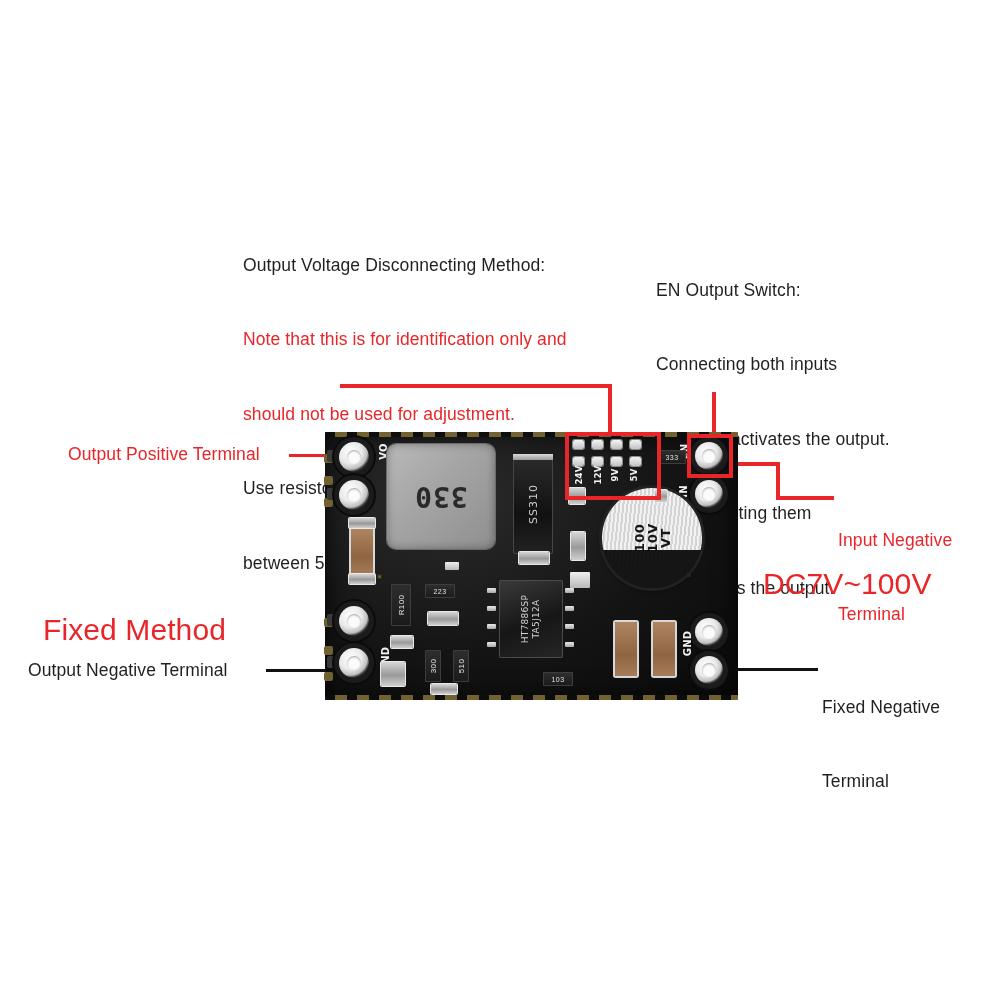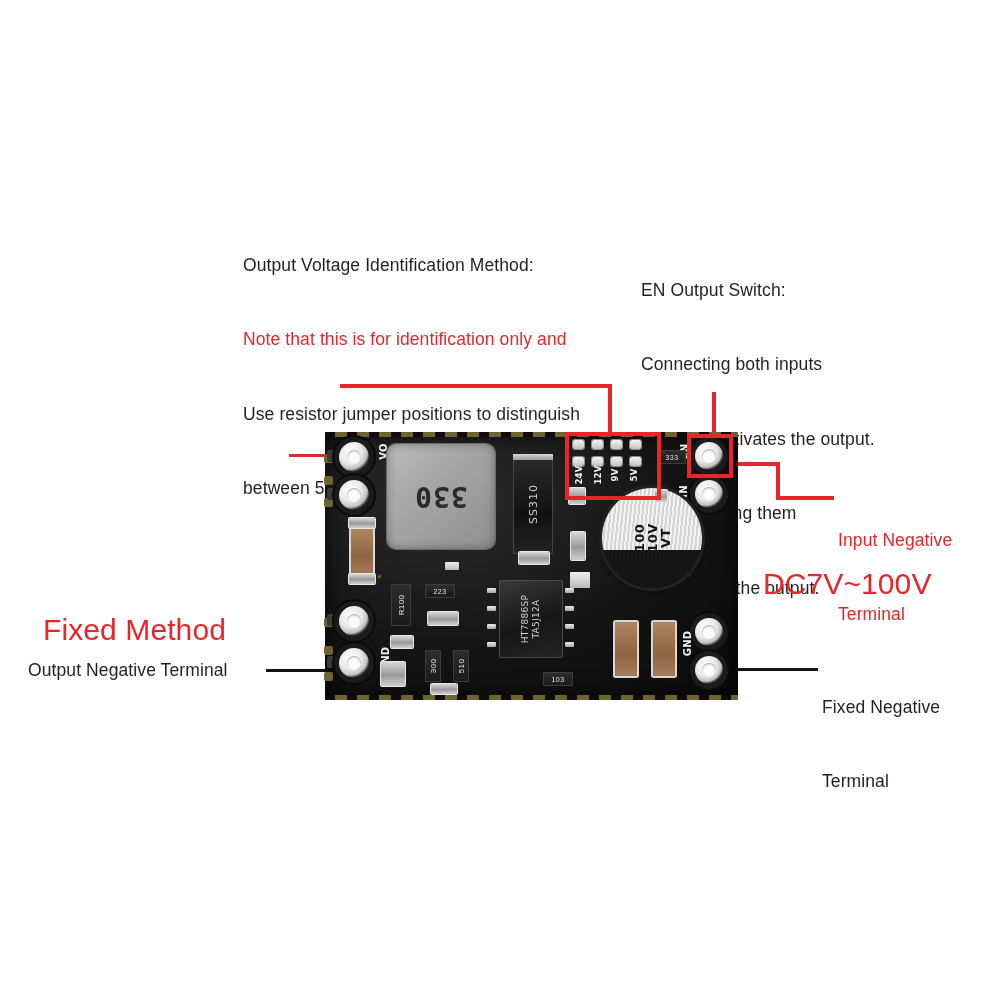--- a/index.html
+++ b/index.html
@@ -21,21 +21,21 @@
   .txt {
     position: absolute;
     white-space: pre;
     line-height: 1.42;
     letter-spacing: 0.1px;
   }
   .black { color: #231f20; }
   .red   { color: #e8262a; }
 
   .note-left  { left: 243px; top: 203px; font-size: 17.5px; }
-  .note-right { left: 641px; top: 228px; font-size: 17.5px; }
+  .note-right { left: 656px; top: 228px; font-size: 17.5px; }
 
   .lbl-out-pos { left: 68px;  top: 442px; font-size: 17.5px; }
   .lbl-in-pos  { left: 838px; top: 478px; font-size: 17.5px; }
   .lbl-out-neg { left: 28px;  top: 658px; font-size: 17.5px; }
   .lbl-in-neg  { left: 822px; top: 645px; font-size: 17.5px; }
 
   .big-left  { left: 43px;  top: 524px; font-size: 30px; line-height: 1.42; }
   .big-right { left: 763px; top: 563px; font-size: 30px; }
 
   
@@ -230,34 +230,36 @@
     position: absolute; width: 5px; height: 5px; border-radius: 50%;
     background: #6d5f34; box-shadow: inset 0 0 0 1px #2a2415;
   }
 </style>
 </head>
 <body>
 
 <div id="stage">
 
   <div class="txt note-left">
-    <div class="black">Output Voltage Identification Method:</div>
+    <div class="black">Output Voltage Disconnecting Method:</div>
     <div class="red">Note that this is for identification only and</div>
+    <div class="red">should not be used for adjustment.</div>
     <div class="black">Use resistor jumper positions to distinguish</div>
     <div class="black">between 5V/9V/12V/24V outputs.</div>
   </div>
 
   <div class="txt note-right">
     <div class="black">EN Output Switch:</div>
     <div class="black">Connecting both inputs</div>
     <div class="black"> together activates the output.</div>
     <div class="black">Disconnecting them</div>
     <div class="black">deactivates the output.</div>
   </div>
 
+  <div class="txt lbl-out-pos red">Output Positive Terminal</div>
   <div class="txt lbl-out-neg black">Output Negative Terminal</div>
 
   <div class="txt lbl-in-pos">
     <div class="red">Input Negative</div>
     <div class="red">Terminal</div>
   </div>
 
   <div class="txt lbl-in-neg">
     <div class="black">Fixed Negative</div>
     <div class="black">Terminal</div>

